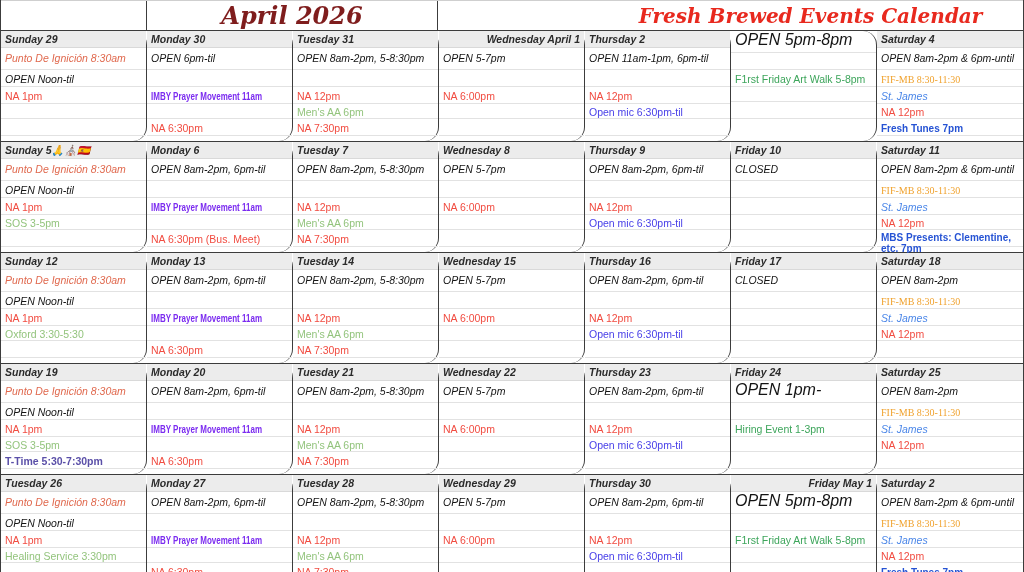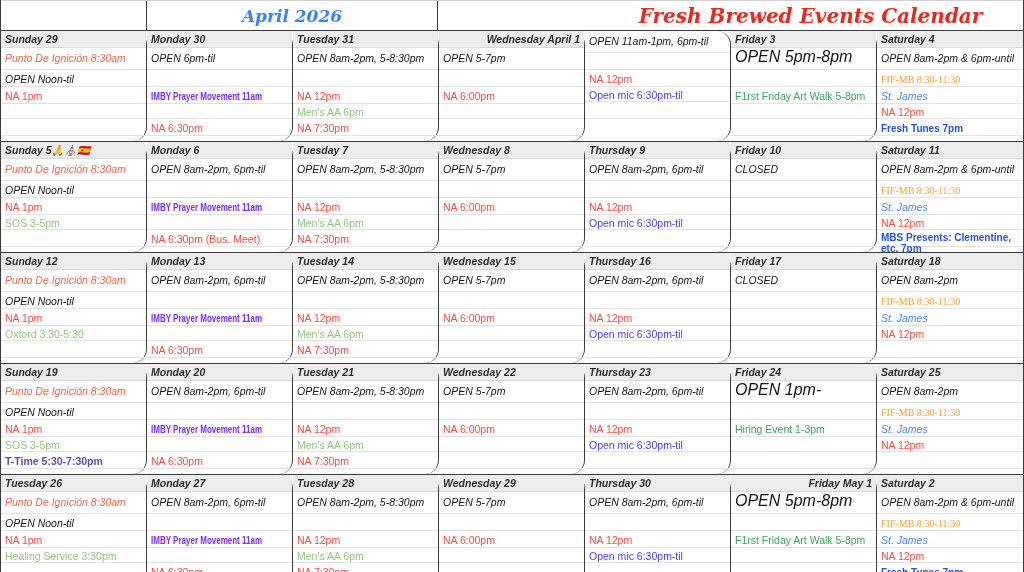--- a/index.html
+++ b/index.html
@@ -3,21 +3,21 @@
 <meta charset="utf-8">
 <style>
   html,body{margin:0;padding:0;background:#fff;}
   body{width:1024px;height:572px;overflow:hidden;font-family:"Liberation Sans",sans-serif;}
   .calendar{width:1024px;height:572px;box-sizing:border-box;border-left:1px solid #3c3c3c;border-right:1px solid #3c3c3c;background:#fff;}
 
   
   .titlebar{display:grid;grid-template-columns:146px 291px 1fr;height:30px;box-sizing:border-box;border-top:1px solid #cfcfcf;}
   .tcell{box-sizing:border-box;display:flex;align-items:center;justify-content:center;overflow:hidden;}
   .tcell.b{border-right:1px solid #3c3c3c;}
-  .month-title{font-family:"DejaVu Serif","Liberation Serif",serif;font-style:italic;font-weight:bold;font-size:17px;color:#3b82f6;}
+  .month-title{font-family:"DejaVu Serif","Liberation Serif",serif;font-style:italic;font-weight:bold;font-size:24px;color:#7f1d1d;}
   .cal-title{font-family:"DejaVu Serif","Liberation Serif",serif;font-style:italic;font-weight:bold;font-size:20px;color:#e8291e;padding-left:160px;}
 
   
   .week{display:grid;grid-template-columns:repeat(7,1fr);border-top:1px solid #3c3c3c;}
   .day{box-sizing:border-box;border-right:1px solid #3c3c3c;overflow:visible;border-radius:14px;}
   .day:last-child{border-right:none;}
   .hdr{height:17px;line-height:16px;background:#ececec;border-bottom:1px solid #d9d9d9;font-style:italic;font-weight:700;font-size:10.5px;color:#2b2b2b;padding:0 4px;box-sizing:border-box;white-space:nowrap;overflow:hidden;}
   .hdr.right{text-align:right;}
   .row{box-sizing:border-box;border-bottom:1px solid #e2e2e2;padding-left:4px;white-space:nowrap;overflow:visible;}
   .r2{height:22px;line-height:17px;}
@@ -93,29 +93,29 @@
         <div class="day">
           <div class="hdr right">Wednesday April 1</div>
           <div class="row r2"><span class="ev open">OPEN 5-7pm</span></div>
           <div class="row r3"></div>
           <div class="row r4"><span class="ev na">NA 6:00pm</span></div>
           <div class="row r5"></div>
           <div class="row r6"></div>
           <div class="row r7"></div>
         </div>
         <div class="day">
+          <div class="hdr">Thursday 2</div>
           <div class="row r2"><span class="ev open">OPEN 11am-1pm, 6pm-til</span></div>
           <div class="row r3"></div>
           <div class="row r4"><span class="ev na">NA 12pm</span></div>
           <div class="row r5"><span class="ev mic">Open mic 6:30pm-til</span></div>
           <div class="row r6"></div>
           <div class="row r7"></div>
         </div>
         <div class="day">
-          <div class="hdr">Friday 3</div>
           <div class="row r2"><span class="ev openlg">OPEN 5pm-8pm</span></div>
           <div class="row r3"></div>
           <div class="row r4"><span class="ev gr">F1rst Friday Art Walk 5-8pm</span></div>
           <div class="row r5"></div>
           <div class="row r6"></div>
           <div class="row r7"></div>
         </div>
         <div class="day">
           <div class="hdr">Saturday 4</div>
           <div class="row r2"><span class="ev open">OPEN 8am-2pm &amp; 6pm-until</span></div>

